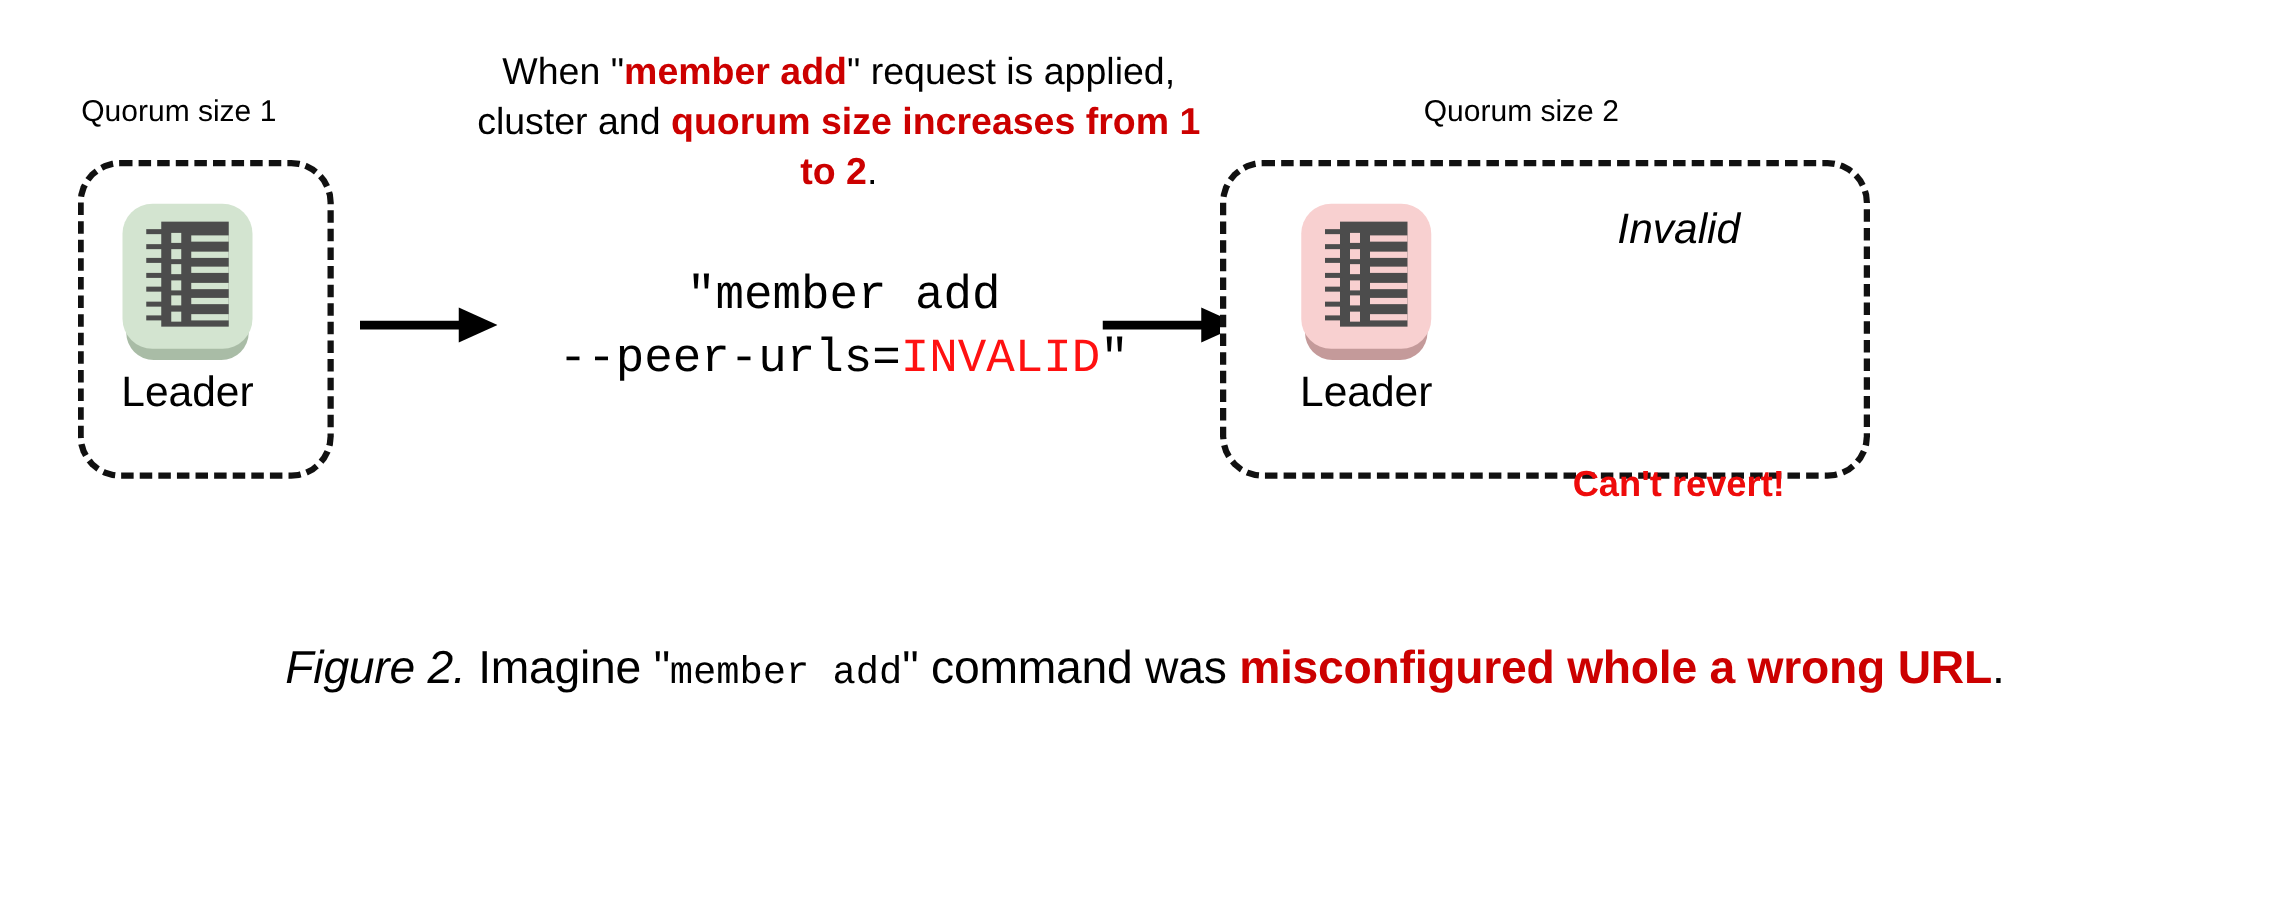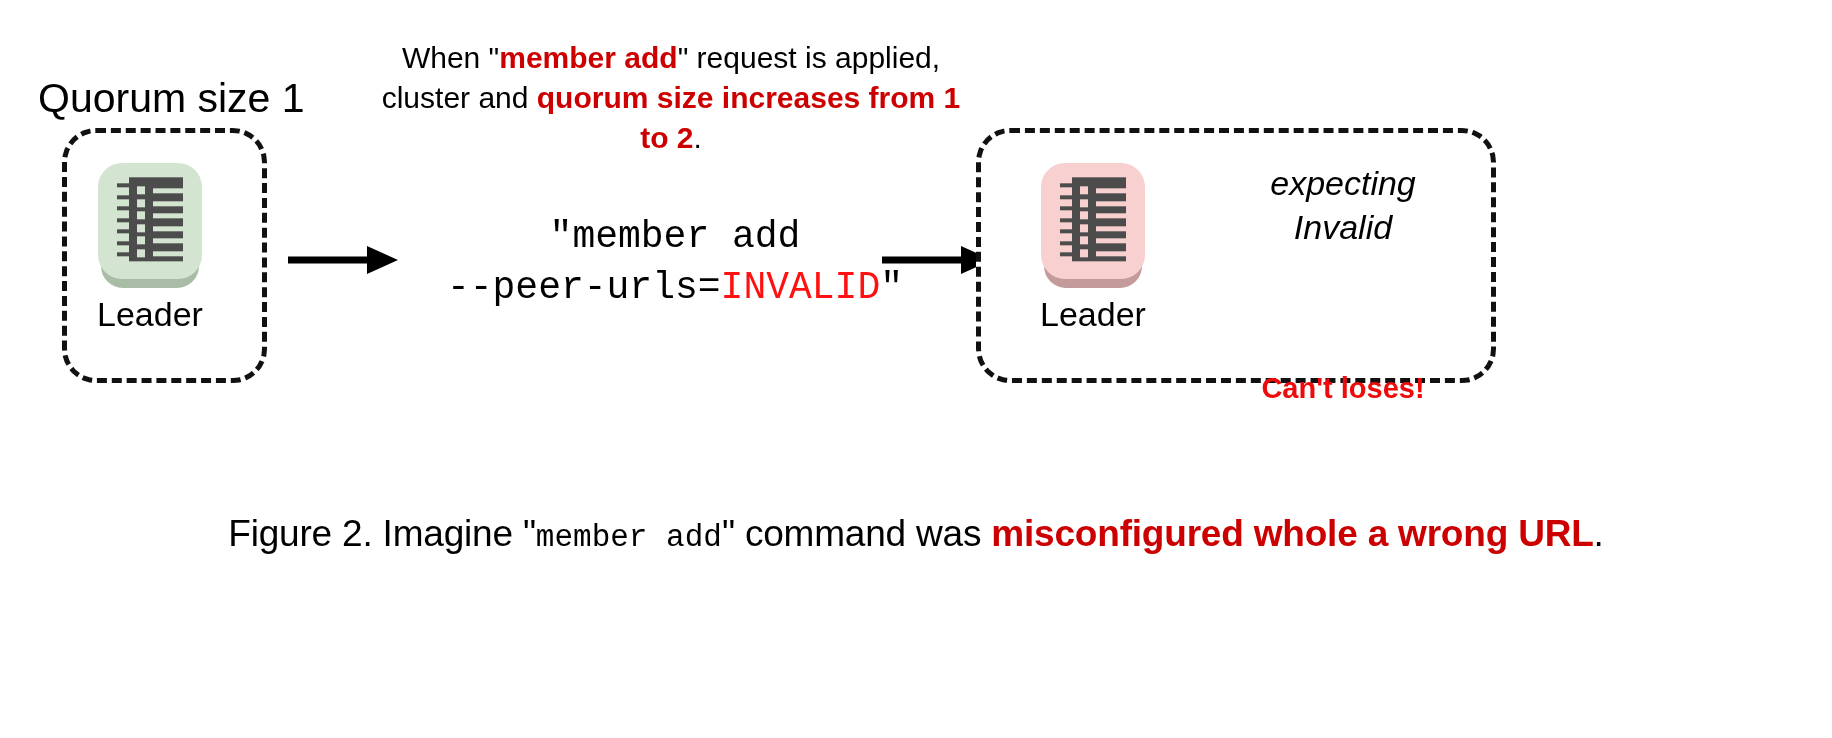--- a/index.html
+++ b/index.html
@@ -28,24 +28,25 @@
     border-radius: 34px;
     box-sizing: border-box;
     background: #ffffff;
   }
 
   #cluster-left-box  { left: 62px;  top: 128px; width: 205px; height: 255px; }
   #cluster-right-box { left: 976px; top: 128px; width: 520px; height: 255px; }
 
   .cluster-title {
     position: absolute;
-    font-size: 41px;
+    font-size: 24px;
     line-height: 1;
     color: #000000;
     white-space: nowrap;
+    margin-left: 27px;
   }
   #cluster-left-title  { left: 38px;  top: 78px; }
   #cluster-right-title { left: 1112px; top: 78px; }
 
   
   .node {
     position: absolute;
     display: flex;
     flex-direction: column;
     align-items: center;
@@ -191,21 +192,21 @@
     left: 0;
     top: 508px;
     width: 1832px;
     text-align: center;
     font-family: "Liberation Sans Narrow", "Liberation Sans", sans-serif;
     font-size: 37px;
     line-height: 1.42;
     color: #000;
     letter-spacing: -0.2px;
   }
-  #caption .fig-label { }
+  #caption .fig-label { font-style: italic; }
   #caption .mono {
     font-family: "Liberation Mono", "DejaVu Sans Mono", monospace;
     font-size: 31px;
     letter-spacing: 0;
   }
   #caption .hl { color: #cc0000; font-weight: bold; }
   #caption .cap-line { display: block; white-space: nowrap; }
 </style>
 </head>
 <body>
@@ -275,20 +276,21 @@
     </svg>
   </div>
 
   <div class="arrow" id="arrow-right">
     <svg width="110" height="34" viewBox="0 0 110 34" xmlns="http://www.w3.org/2000/svg">
       <line x1="0" y1="17" x2="83" y2="17" stroke="#000" stroke-width="7"></line>
       <polygon points="79,3 110,17 79,31" fill="#000"></polygon>
     </svg>
   </div>
 
+  <div class="cluster-title" id="cluster-right-title">Quorum size 2</div>
 
   <div class="cluster-box" id="cluster-right-box"></div>
 
   <div class="node" id="node-right">
     <div class="node-tile">
       <div class="tile-shadow" style="background: rgb(196, 154, 154);"></div>
       <div class="tile-face" style="background: rgb(248, 208, 208);">
         <div class="server-glyph">
             <div class="server-body" style="background: rgb(76, 76, 76);"></div>
             <div class="server-tick" style="top: 6px; background: rgb(76, 76, 76);"></div>
@@ -322,23 +324,22 @@
               <div class="dot" style="background: rgb(248, 208, 208);"></div>
               <div class="bar" style="background: rgb(248, 208, 208);"></div>
             </div>
           </div>
       </div>
     </div>
     <div class="node-label">Leader</div>
   </div>
 
   <div id="expecting-block">
-    <div class="expecting-line">expecting</div>
     <div class="expecting-line">Invalid</div>
   </div>
 
-  <div id="cant-revert">Can't loses!</div>
+  <div id="cant-revert">Can't revert!</div>
 
   <div id="caption">
     <span class="cap-line"><span class="fig-label">Figure 2.</span><span> Imagine "</span><span class="mono">member add</span><span>" command was </span><span class="hl">misconfigured whole a wrong URL</span><span>.</span></span>
   </div>
 
 </div>
 
 </body></html>

